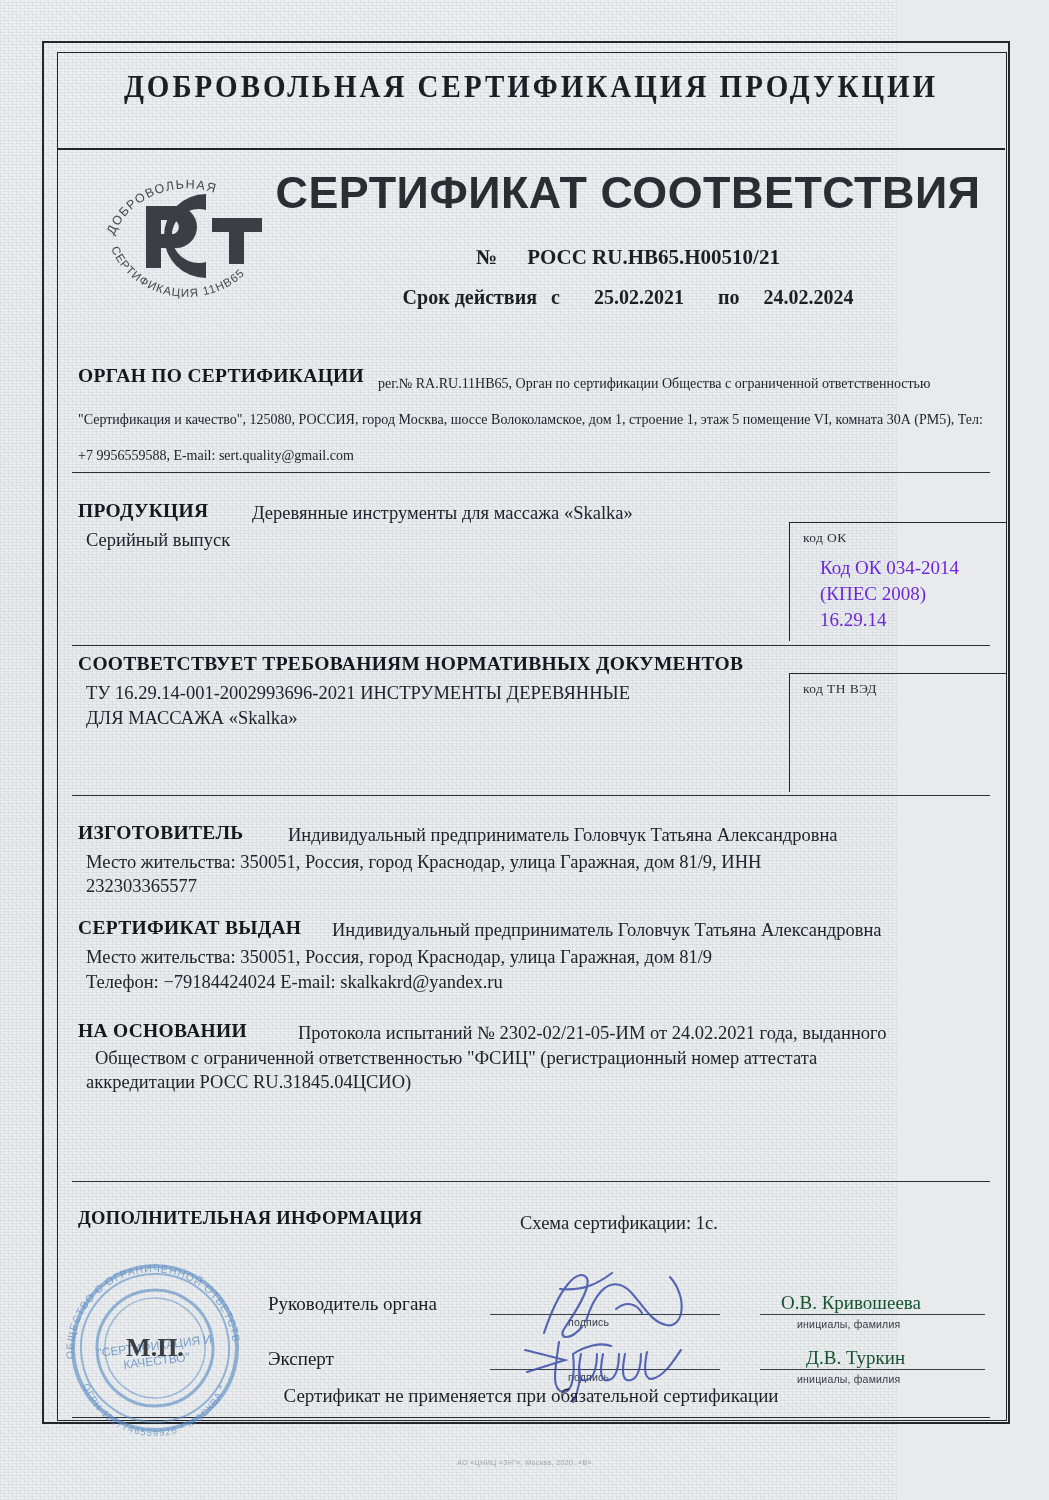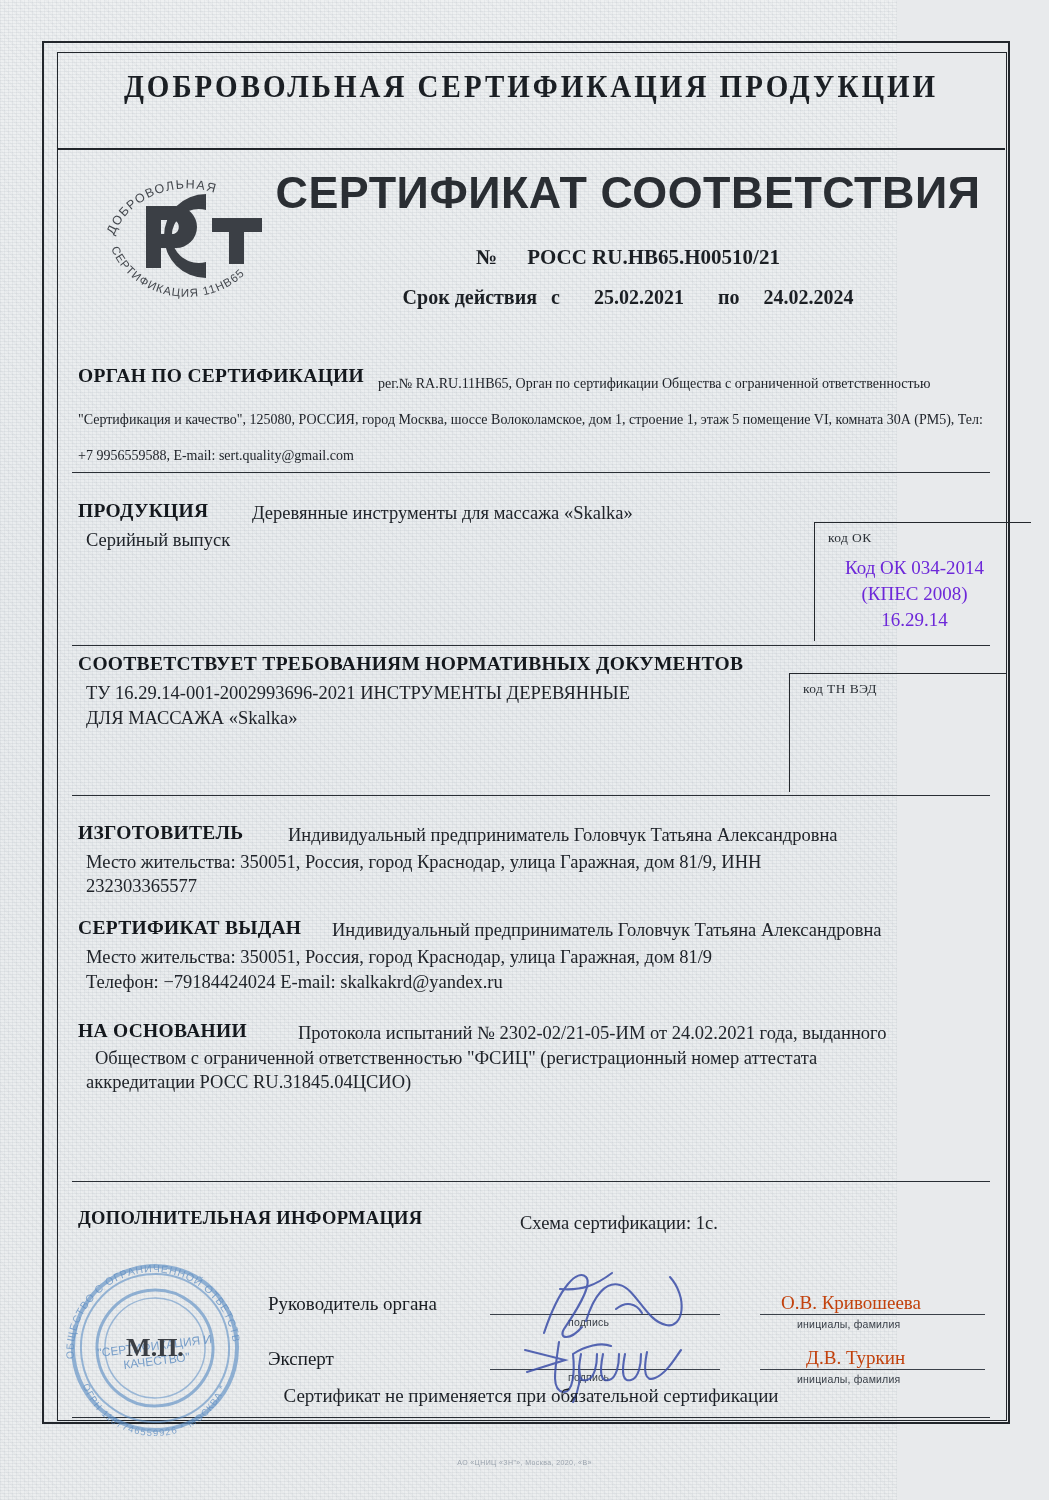--- a/index.html
+++ b/index.html
@@ -98,21 +98,21 @@
   .codebox .body{
     position:absolute;left:30px;top:32px;font-size:19px;line-height:26px;color:#6d28d9;
     font-family:"Liberation Serif", serif;
   }
 
   
   .rst{position:absolute;left:88px;top:166px;width:196px;height:138px;}
   
   .stamp{position:absolute;left:55px;top:1258px;width:205px;height:178px;opacity:.85;}
   .sig-title{font-family:"Liberation Serif", serif;font-size:19px;color:#181c21;}
-  .sig-name{font-family:"Liberation Serif", serif;font-size:19px;color:#c2410c;}
+  .sig-name{font-family:"Liberation Serif", serif;font-size:19px;color:#14532d;}
   .sig-sub{font-family:"Liberation Sans", sans-serif;font-size:10.5px;color:#3a4049;letter-spacing:.2px;}
   .sig-line{position:absolute;height:1px;background:#3a4049;}
   .footer-note{
     position:absolute;left:57px;top:1385px;width:948px;text-align:center;
     font-family:"Liberation Serif", serif;font-size:19px;color:#1d2127;
   }
   .microprint{
     position:absolute;left:0;top:1459px;width:1049px;text-align:center;
     font-family:"Liberation Sans", sans-serif;font-size:7px;color:#9aa3ad;letter-spacing:.4px;
   }
@@ -174,21 +174,21 @@
   </div>
 
 
   <div class="t sec-label" style="left:78px;top:365px;">ОРГАН ПО СЕРТИФИКАЦИИ</div>
   <div class="wrapt body-txt" style="left:78px;top:366px;width:912px;text-indent:300px;">рег.№ RA.RU.11НВ65, Орган по сертификации Общества с ограниченной ответственностью "Сертификация и качество", 125080, РОССИЯ, город Москва, шоссе Волоколамское, дом 1, строение 1, этаж 5 помещение VI, комната 30А (РМ5), Тел: +7 9956559588, E-mail: sert.quality@gmail.com</div>
 
   <div class="t sec-label" style="left:78px;top:500px;">ПРОДУКЦИЯ</div>
   <div class="t body-txt big" style="left:252px;top:501px;">Деревянные инструменты для массажа «Skalka»</div>
   <div class="t body-txt big" style="left:86px;top:528px;">Серийный выпуск</div>
 
-  <div class="codebox" style="left:814px;top:522px;width:216px;height:118px;text-align:center;">
+  <div class="codebox" style="left:789px;top:522px;width:216px;height:118px;">
     <div class="cap">код ОК</div>
     <div class="body">
       <div>Код ОК 034-2014</div>
       <div>(КПЕС 2008)</div>
       <div>16.29.14</div>
     </div>
   </div>
 
   <div class="t sec-label" style="left:78px;top:653px;">СООТВЕТСТВУЕТ ТРЕБОВАНИЯМ НОРМАТИВНЫХ ДОКУМЕНТОВ</div>
   <div class="t body-txt big" style="left:86px;top:681px;">ТУ 16.29.14-001-2002993696-2021 ИНСТРУМЕНТЫ ДЕРЕВЯННЫЕ</div>

